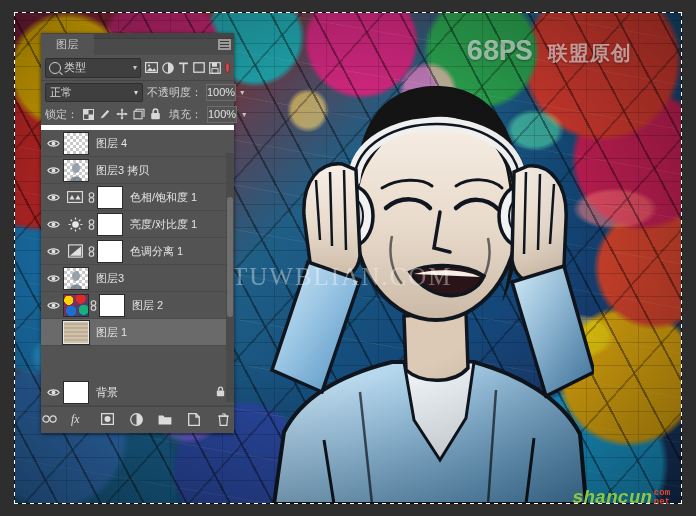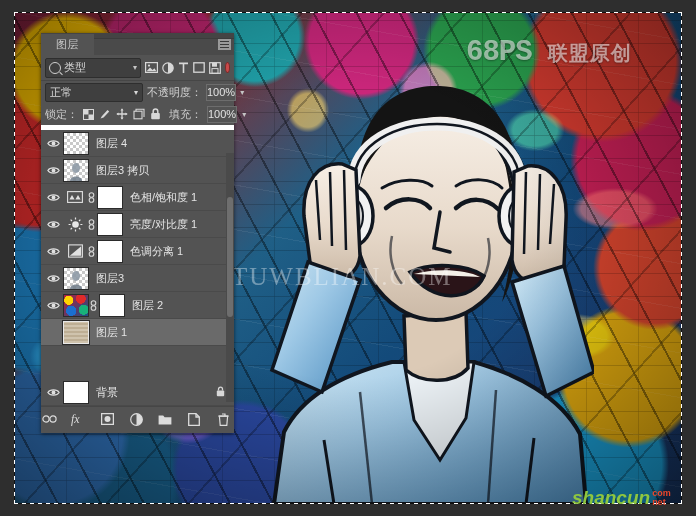--- a/index.html
+++ b/index.html
@@ -158,21 +158,21 @@
     gap:13px;border-top:1px solid #464646;}
   .fbtn2{width:16px;height:16px;display:flex;align-items:center;justify-content:center;color:#dcdcdc;}
 
   
   .wm{position:absolute;pointer-events:none;user-select:none;}
   #wm-68ps{left:466px;top:36px;font-size:29px;font-weight:bold;color:rgba(255,255,255,.55);
     letter-spacing:-1px;text-shadow:0 1px 2px rgba(0,0,0,.35);display:flex;align-items:baseline;gap:16px;font-family:Liberation Mono, monospace;}
   #wm-68ps .cn{font-size:20px;font-weight:bold;letter-spacing:1px;}
   #wm-center{left:232px;top:263px;font-size:25px;letter-spacing:2px;color:rgba(255,255,255,.38);
     font-family:"Liberation Serif",serif;}
-  #wm-shancun{left:572px;top:486px;width:112px;height:24px;display:flex;align-items:center;}
+  #wm-shancun{left:572px;top:486px;width:112px;height:24px;display:flex;align-items:center;font-family:Liberation Mono, monospace;}
   #wm-shancun .s1{font-size:19px;font-weight:bold;color:#8ec63f;font-style:italic;}
   #wm-shancun .s3{font-size:9px;font-weight:bold;color:#e8462b;line-height:9px;margin-left:2px;}
 </style>
 </head>
 <body>
 
 <div id="stage">
 
   <div id="canvas-art">
     <div class="artlayer art-base"></div>

